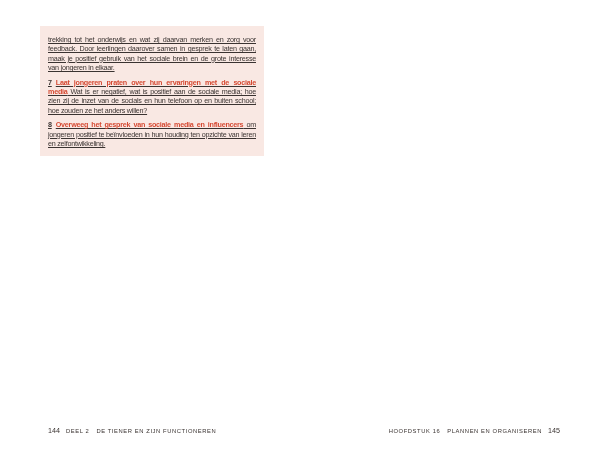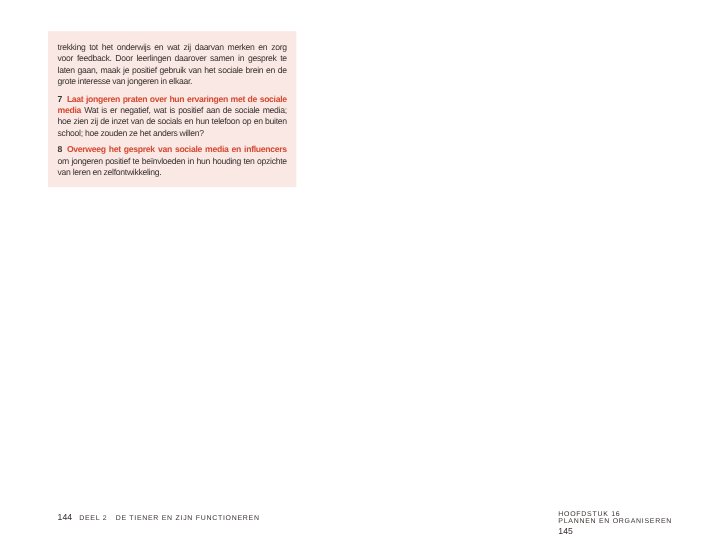--- a/index.html
+++ b/index.html
@@ -17,39 +17,39 @@
     font-family:"Liberation Sans",sans-serif;
     position:relative;
     overflow:hidden;
   }
   .page{position:absolute;top:0;width:300px;height:460px;}
   .page-left{left:0;}
   .page-right{left:300px;}
 
   
   .highlight-box{
-    position:absolute;left:40px;top:26px;width:207px;
+    position:absolute;left:40px;top:26px;width:224px;
     background:var(--box-bg);
     padding:9px 8px 8px 8px;
     font-size:7.2px;line-height:9.4px;letter-spacing:-0.25px;
-    color:var(--text-dark);text-align:justify;
+    color:var(--text-dark);text-align:justify;text-decoration:underline;
   }
   .highlight-box p + p{margin-top:5px;}
   .run-normal{font-weight:normal;}
   .run-red{color:var(--accent-red);font-weight:bold;}
   .run-num{font-weight:bold;margin-right:4px;}
 
   
   .footer{
     position:absolute;top:426px;
     font-size:5.8px;letter-spacing:0.6px;color:var(--text-dark);
     display:flex;align-items:baseline;
   }
   .footer-left{left:48px;}
-  .footer-right{right:40px;flex-direction:column;}
+  .footer-right{right:40px;}
   .footer .pagenum{font-size:7.2px;font-weight:normal;letter-spacing:0;}
   .footer-left .pagenum{margin-right:6px;}
   .footer-right .pagenum{margin-left:6px;}
   .footer .seg + .seg{margin-left:7px;}
 </style>
 </head>
 <body>
 
 <div>
 

